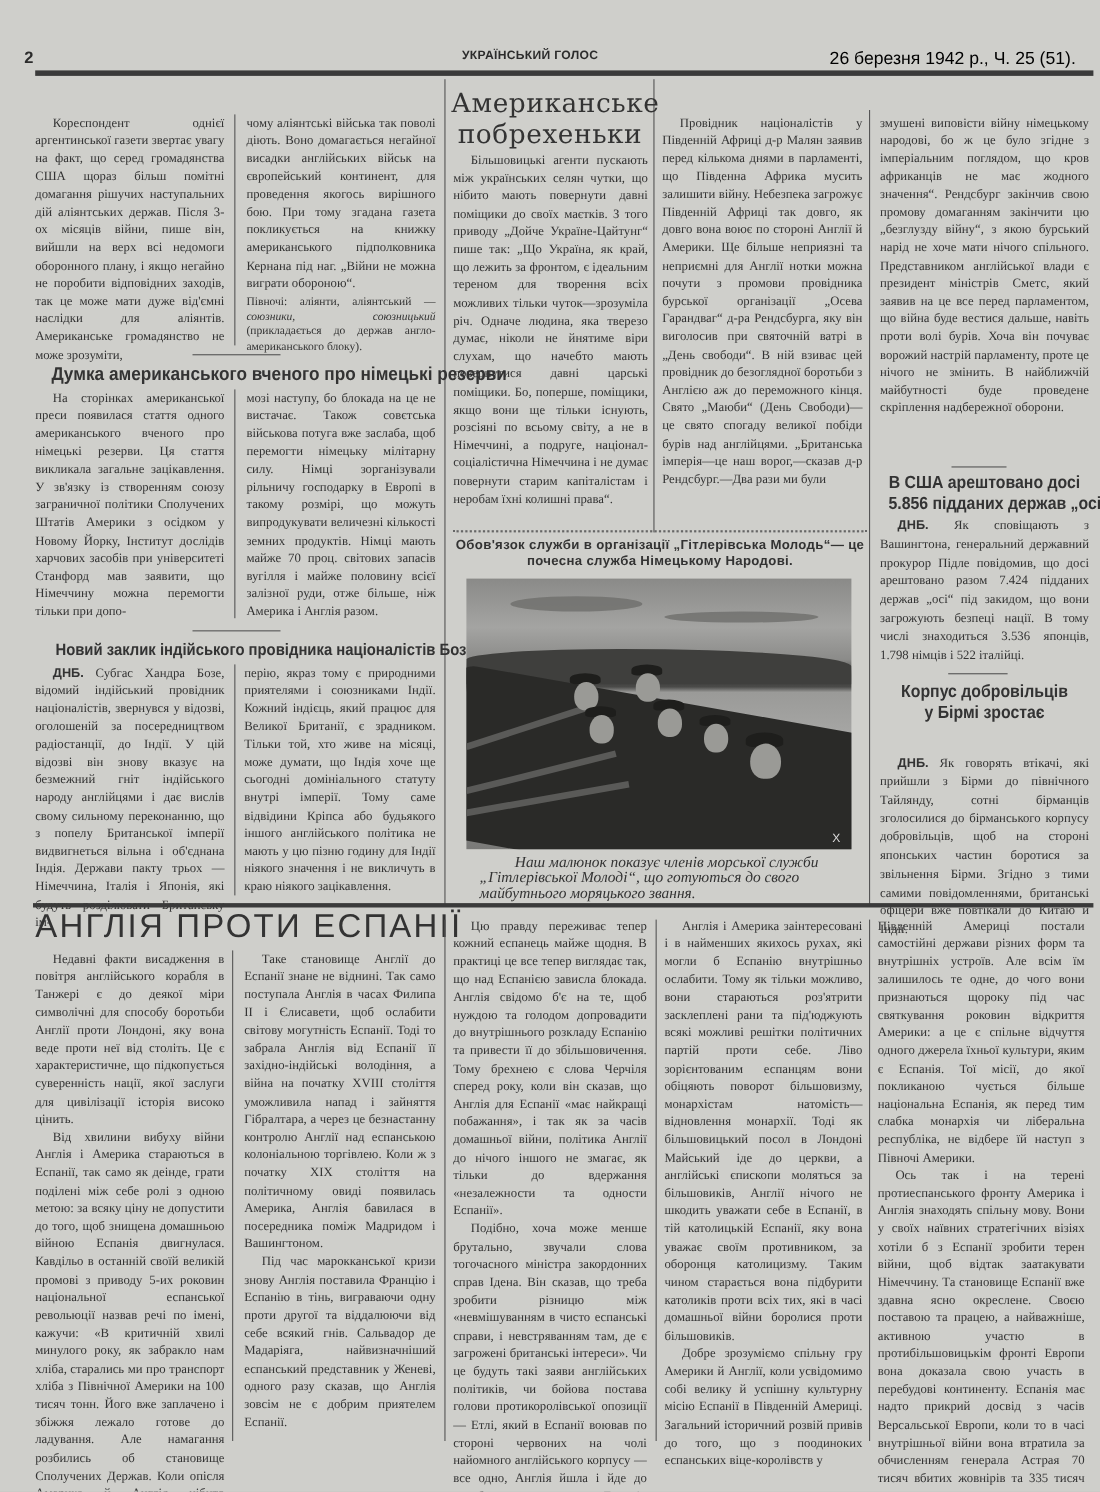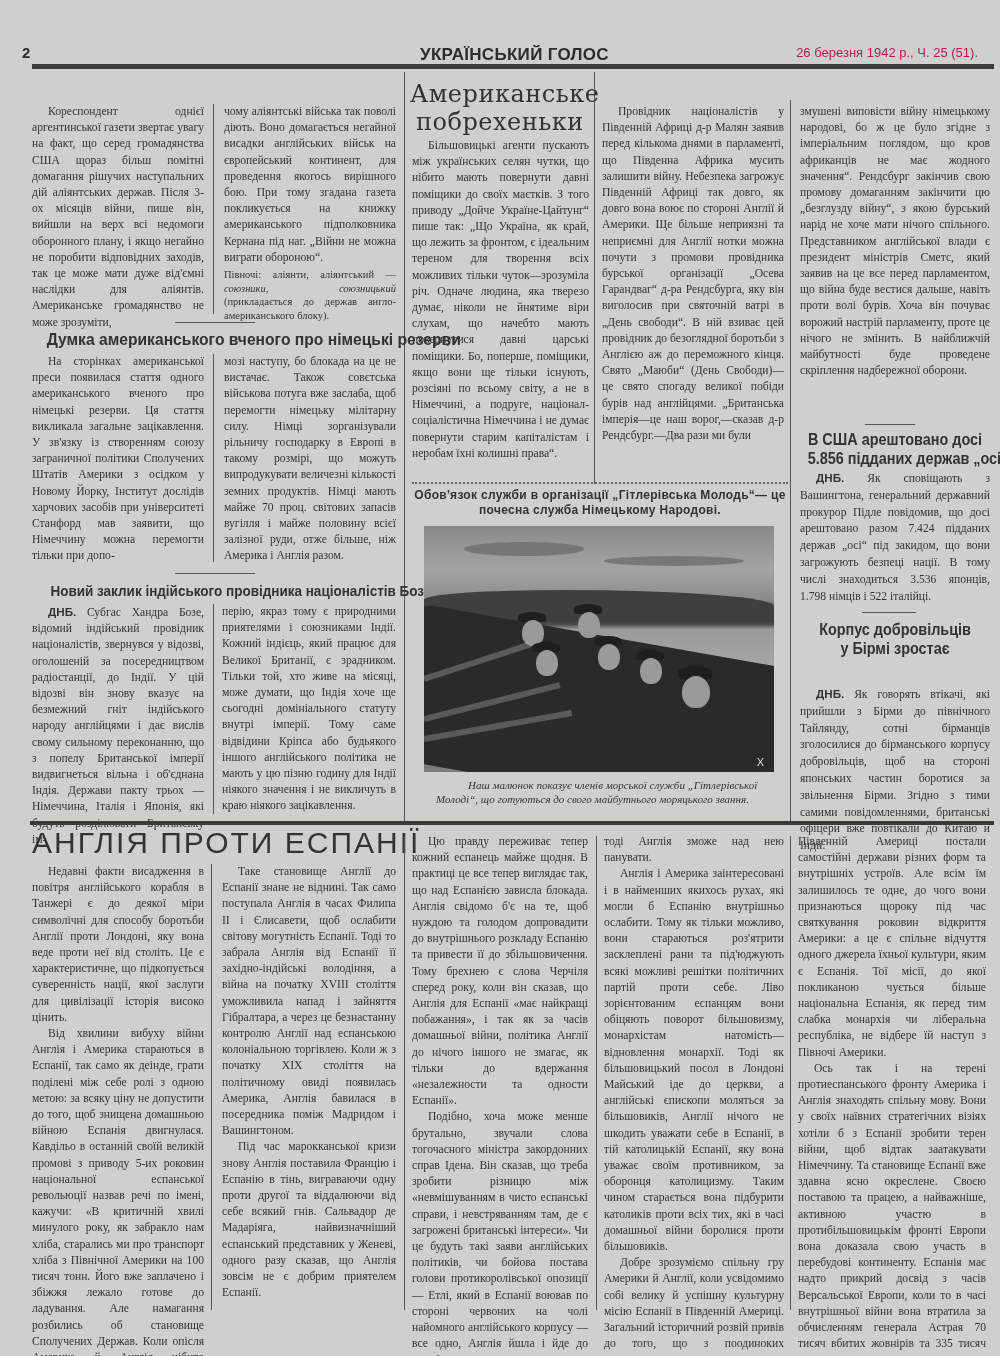--- a/index.html
+++ b/index.html
@@ -2,38 +2,38 @@
 <html><head>
 <meta charset="utf-8">
 <style>
   * { box-sizing: border-box; margin: 0; padding: 0; }
   html, body { width: 1000px; height: 1356px; background: #c9c9c6; overflow: hidden; }
   body { position: relative; font-family: "DejaVu Serif", serif; color: #2a2a2a; }
   .page { position: absolute; left: 0; top: 0; width: 1000px; height: 1356px; background: #cfcfcb; }
   .abs { position: absolute; }
   .masthead { top: 42px; left: 0; width: 1000px; height: 22px; font-family: "Liberation Sans", sans-serif; }
   .mh-page { position: absolute; left: 22px; top: 2px; font-size: 15px; font-weight: bold; color: #2c2c2c; }
-  .mh-title { position: absolute; left: 420px; top: 3px; font-size: 17px; font-weight: bold; letter-spacing: 0.3px; color: #2c2c2c; }
-  .mh-date { position: absolute; right: 22px; top: 3px; font-size: 13px; color: #be185d; }
+  .mh-title { position: absolute; left: 420px; top: 3px; font-size: 11px; font-weight: bold; letter-spacing: 0.3px; color: #2c2c2c; }
+  .mh-date { position: absolute; right: 22px; top: 3px; font-size: 16px; color: #000000; }
   .rule-thick { position: absolute; left: 32px; width: 962px; height: 5px; background: #3a3a3a; }
   .vrule { position: absolute; width: 1px; background: #555; }
   .hline { position: absolute; height: 1px; background: #555; }
   .wavy { position: absolute; height: 4px; border-bottom: 2px dotted #666; }
   h2 { font-family: "Liberation Sans", sans-serif; font-weight: bold; color: #333; text-align: center; white-space: nowrap; }
   .h-bold { font-size: 19px; letter-spacing: 0.5px; }
   .h-cond { font-size: 16px; transform: scaleX(0.9); transform-origin: center; }
   .h-serif { font-family: "DejaVu Serif", serif; font-weight: normal; font-size: 24px; line-height: 28px; letter-spacing: 0.5px; }
   .h-big { font-family: "Liberation Sans", sans-serif; font-weight: normal; font-size: 30px; letter-spacing: 2px; }
   .col { position: absolute; font-size: 11.6px; line-height: 16.2px; text-align: justify; color: #333; font-family: "Liberation Serif", serif; hyphens: manual; }
   .col p { text-indent: 16px; }
   .col .lead { font-weight: bold; font-family: "Liberation Sans", sans-serif; }
   .note { position: absolute; font-size: 10.5px; line-height: 13.5px; text-align: justify; color: #333; font-family: "Liberation Serif", serif; }
   .note em { }
   .caption-head { position: absolute; font-family: "Liberation Sans", sans-serif; font-weight: bold; font-size: 12px; line-height: 15px; text-align: center; color: #333; letter-spacing: 0.3px; }
-  .caption { position: absolute; font-family: "Liberation Serif", serif; font-style: italic; font-size: 11px; line-height: 14px; color: #333; }
+  .caption { position: absolute; font-family: "Liberation Serif", serif; font-style: italic; font-size: 14px; line-height: 14px; color: #333; }
   .photo { position: absolute; left: 424px; top: 526px; width: 350px; height: 246px; overflow: hidden;
            background: linear-gradient(180deg, #8a8a88 0%, #a4a4a2 18%, #8b8b89 30%, #3c3c3a 36%, #4a4a48 40%, #9a9a98 42%, #a8a8a6 60%, #8a8a88 75%, #7a7a78 100%); }
   .photo .trees { position: absolute; left: 0; top: 64px; width: 350px; height: 32px; background: #3f3f3d; border-radius: 40% 60% 0 0 / 30% 50% 0 0; }
   .photo .boat { position: absolute; left: -10px; top: 110px; width: 380px; height: 160px; background: #2a2a28; transform: skewY(10deg); border-radius: 20px 10px 0 0; }
   .photo .head { position: absolute; width: 22px; height: 26px; border-radius: 50% 50% 45% 45%; background: #9a9a96; }
   .photo .cap { position: absolute; width: 28px; height: 10px; border-radius: 50% 50% 20% 20%; background: #1e1e1c; }
   .photo .oar { position: absolute; height: 6px; background: #5a5a58; transform-origin: left center; }
   .photo .sky-cloud { position: absolute; height: 14px; background: #6e6e6c; border-radius: 50%; opacity: 0.8; }
 </style>
 </head>
@@ -158,21 +158,20 @@
   </div>
   <div class="vrule" style="left:404px; top:836px; height:474px;"></div>
 
   <div class="col" style="left:412px; top:834px; width:176px;">
     <p>Цю правду переживає тепер кожний еспанець майже щодня. В практиці це все тепер виглядає так, що над Еспанією зависла блокада. Англія свідомо б'є на те, щоб нуждою та голодом допровадити до внутрішнього розкладу Еспанію та привести її до збільшовичення. Тому брехнею є слова Черчіля сперед року, коли він сказав, що Англія для Еспанії «має найкращі побажання», і так як за часів домашньої війни, політика Англії до нічого іншого не змагає, як тільки до вдержання «незалежности та одности Еспанії».</p>
     <p>Подібно, хоча може менше брутально, звучали слова тогочасного міністра закордонних справ Ідена. Він сказав, що треба зробити різницю між «невмішуванням в чисто еспанські справи, і невстряванням там, де є загрожені британські інтереси». Чи це будуть такі заяви англійських політиків, чи бойова постава голови протикоролівської опозиції — Етлі, який в Еспанії воював по стороні червоних на чолі найомного англійського корпусу — все одно, Англія йшла і йде до ослаблення та знесилення Еспанії, бо лише</p>
   </div>
   <div class="vrule" style="left:596px; top:836px; height:474px;"></div>
 
   <div class="col" style="left:604px; top:834px; width:180px;">
-    <p style="text-indent:0">тоді Англія зможе над нею панувати.</p>
     <p>Англія і Америка заінтересовані і в найменших якихось рухах, які могли б Еспанію внутрішньо ослабити. Тому як тільки можливо, вони стараються роз'ятрити засклеплені рани та під'юджують всякі можливі решітки політичних партій проти себе. Ліво зорієнтованим еспанцям вони обіцяють поворот більшовизму, монархістам натомість—відновлення монархії. Тоді як більшовицький посол в Лондоні Майський іде до церкви, а англійські єпископи моляться за більшовиків, Англії нічого не шкодить уважати себе в Еспанії, в тій католицькій Еспанії, яку вона уважає своїм противником, за оборонця католицизму. Таким чином старається вона підбурити католиків проти всіх тих, які в часі домашньої війни боролися проти більшовиків.</p>
     <p>Добре зрозуміємо спільну гру Америки й Англії, коли усвідомимо собі велику й успішну культурну місію Еспанії в Південній Америці. Загальний історичний розвій привів до того, що з поодиноких еспанських віце-королівств у</p>
   </div>
   <div class="vrule" style="left:790px; top:836px; height:474px;"></div>
 
   <div class="col" style="left:798px; top:834px; width:188px;">
     <p style="text-indent:0">Південній Америці постали самостійні держави різних форм та внутрішніх устроїв. Але всім їм залишилось те одне, до чого вони признаються щороку під час святкування роковин відкриття Америки: а це є спільне відчуття одного джерела їхньої культури, яким є Еспанія. Тої місії, до якої покликаною чується більше національна Еспанія, як перед тим слабка монархія чи ліберальна республіка, не відбере їй наступ з Півночі Америки.</p>
     <p>Ось так і на терені протиеспанського фронту Америка і Англія знаходять спільну мову. Вони у своїх наївних стратегічних візіях хотіли б з Еспанії зробити терен війни, щоб відтак заатакувати Німеччину. Та становище Еспанії вже здавна ясно окреслене. Своєю поставою та працею, а найважніше, активною участю в протибільшовицькім фронті Европи вона доказала свою участь в перебудові континенту. Еспанія має надто прикрий досвід з часів Версальської Европи, коли то в часі внутрішньої війни вона втратила за обчисленням генерала Астрая 70 тисяч вбитих жовнірів та 335 тисяч ранених.</p>
   </div>
 </div>

